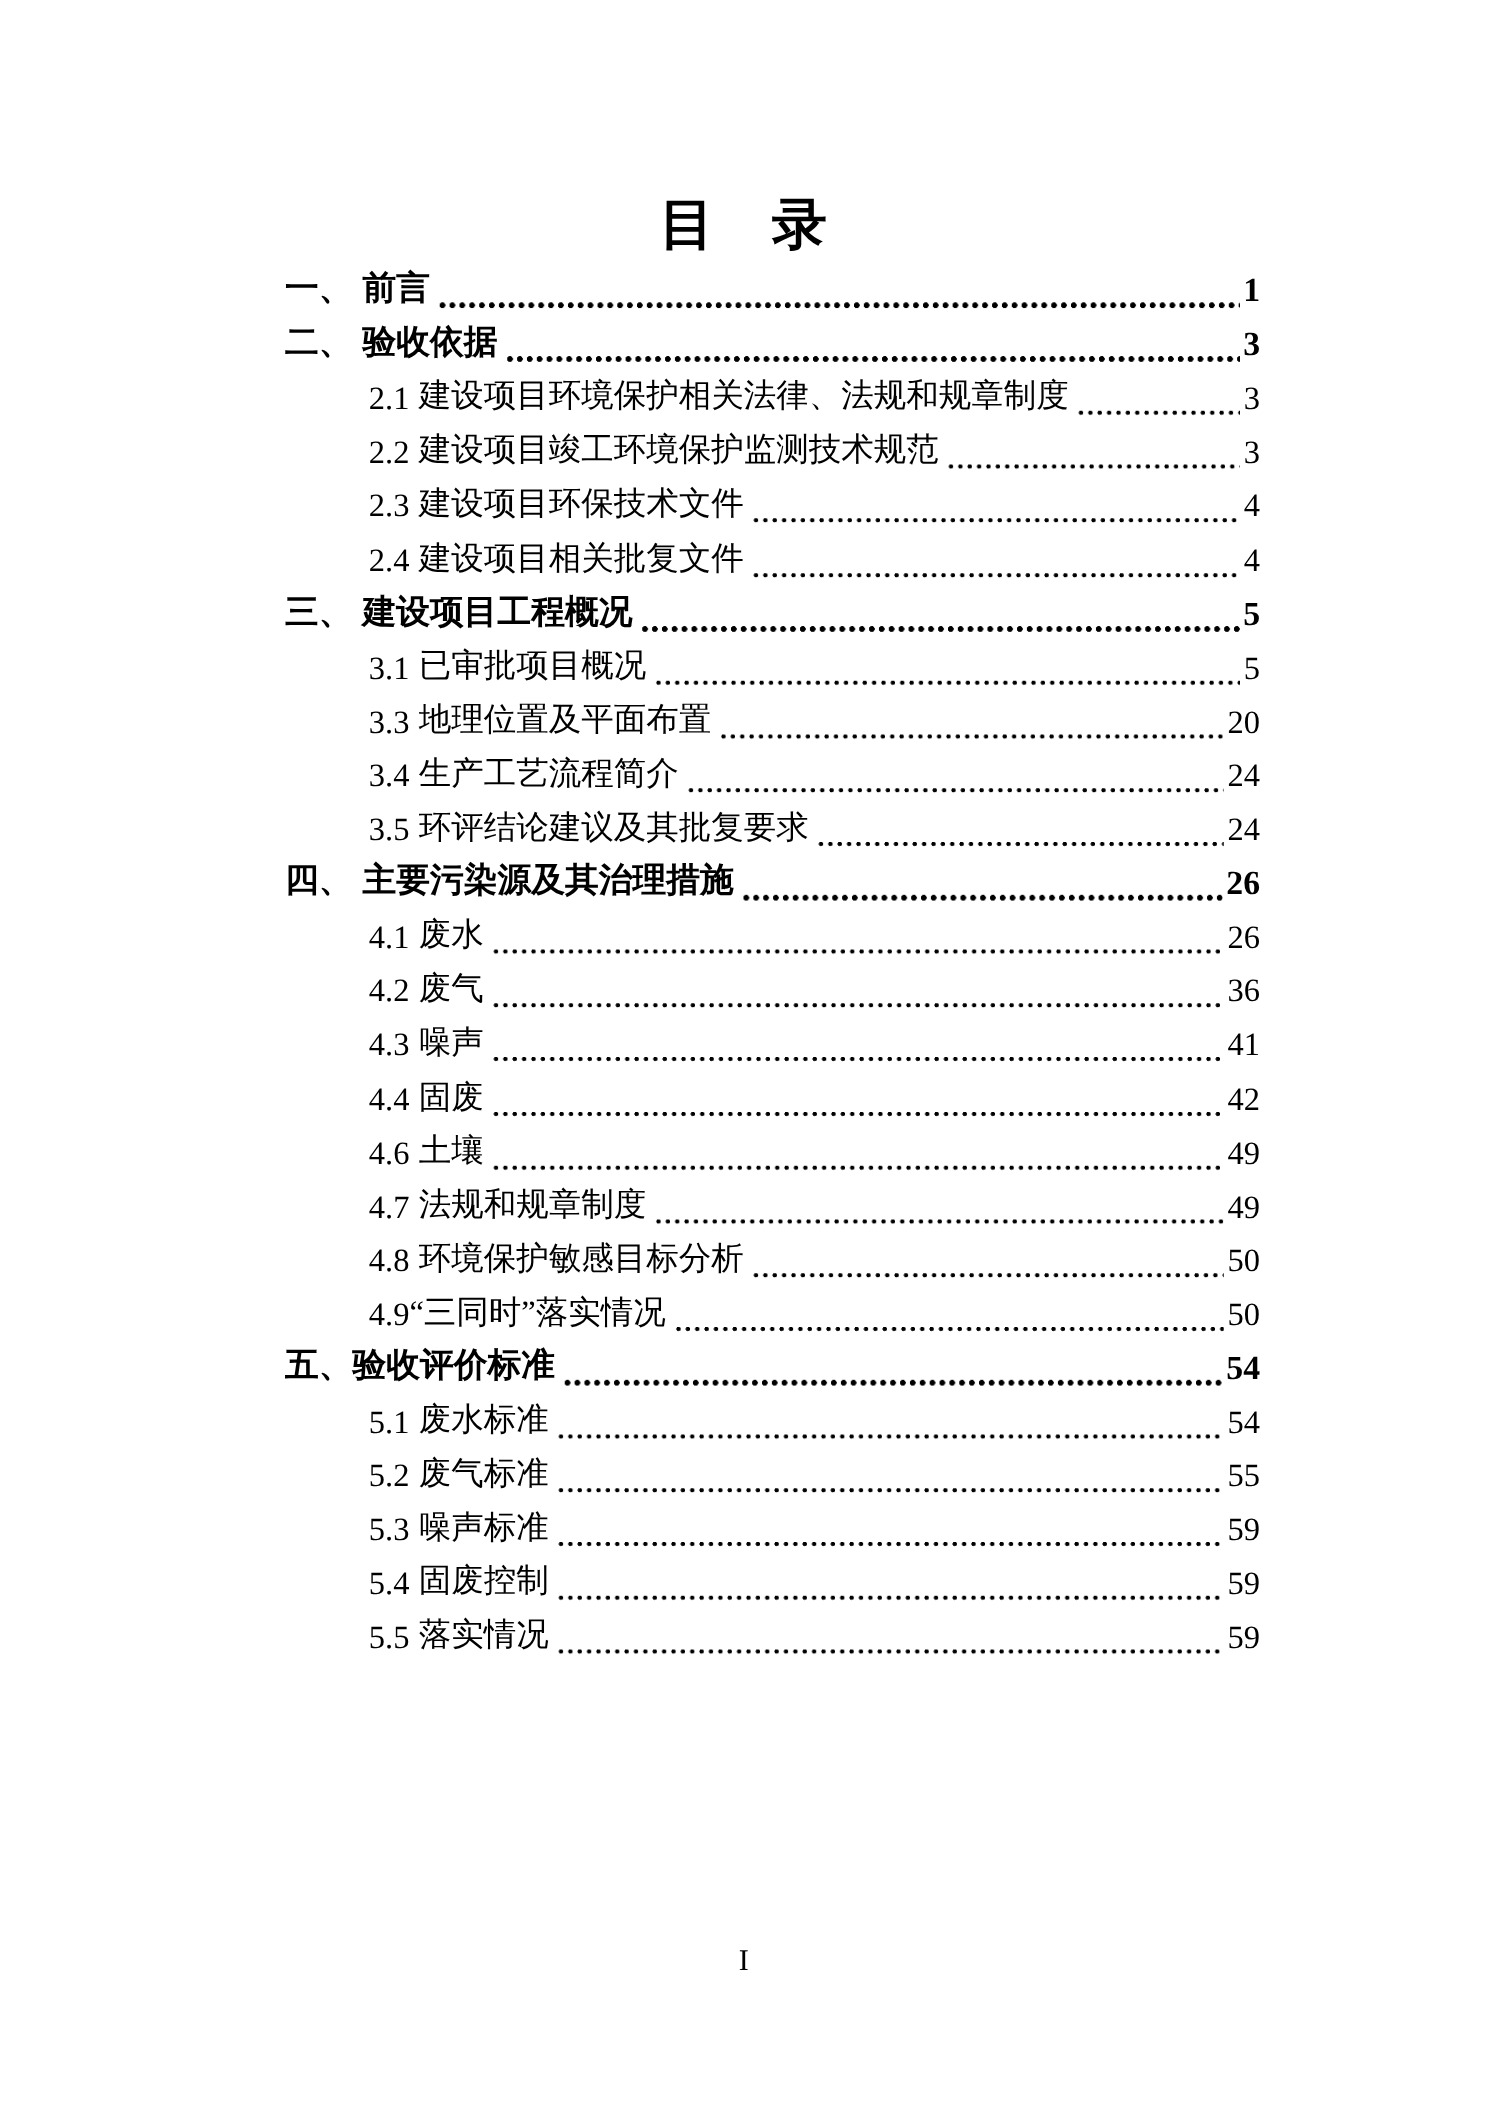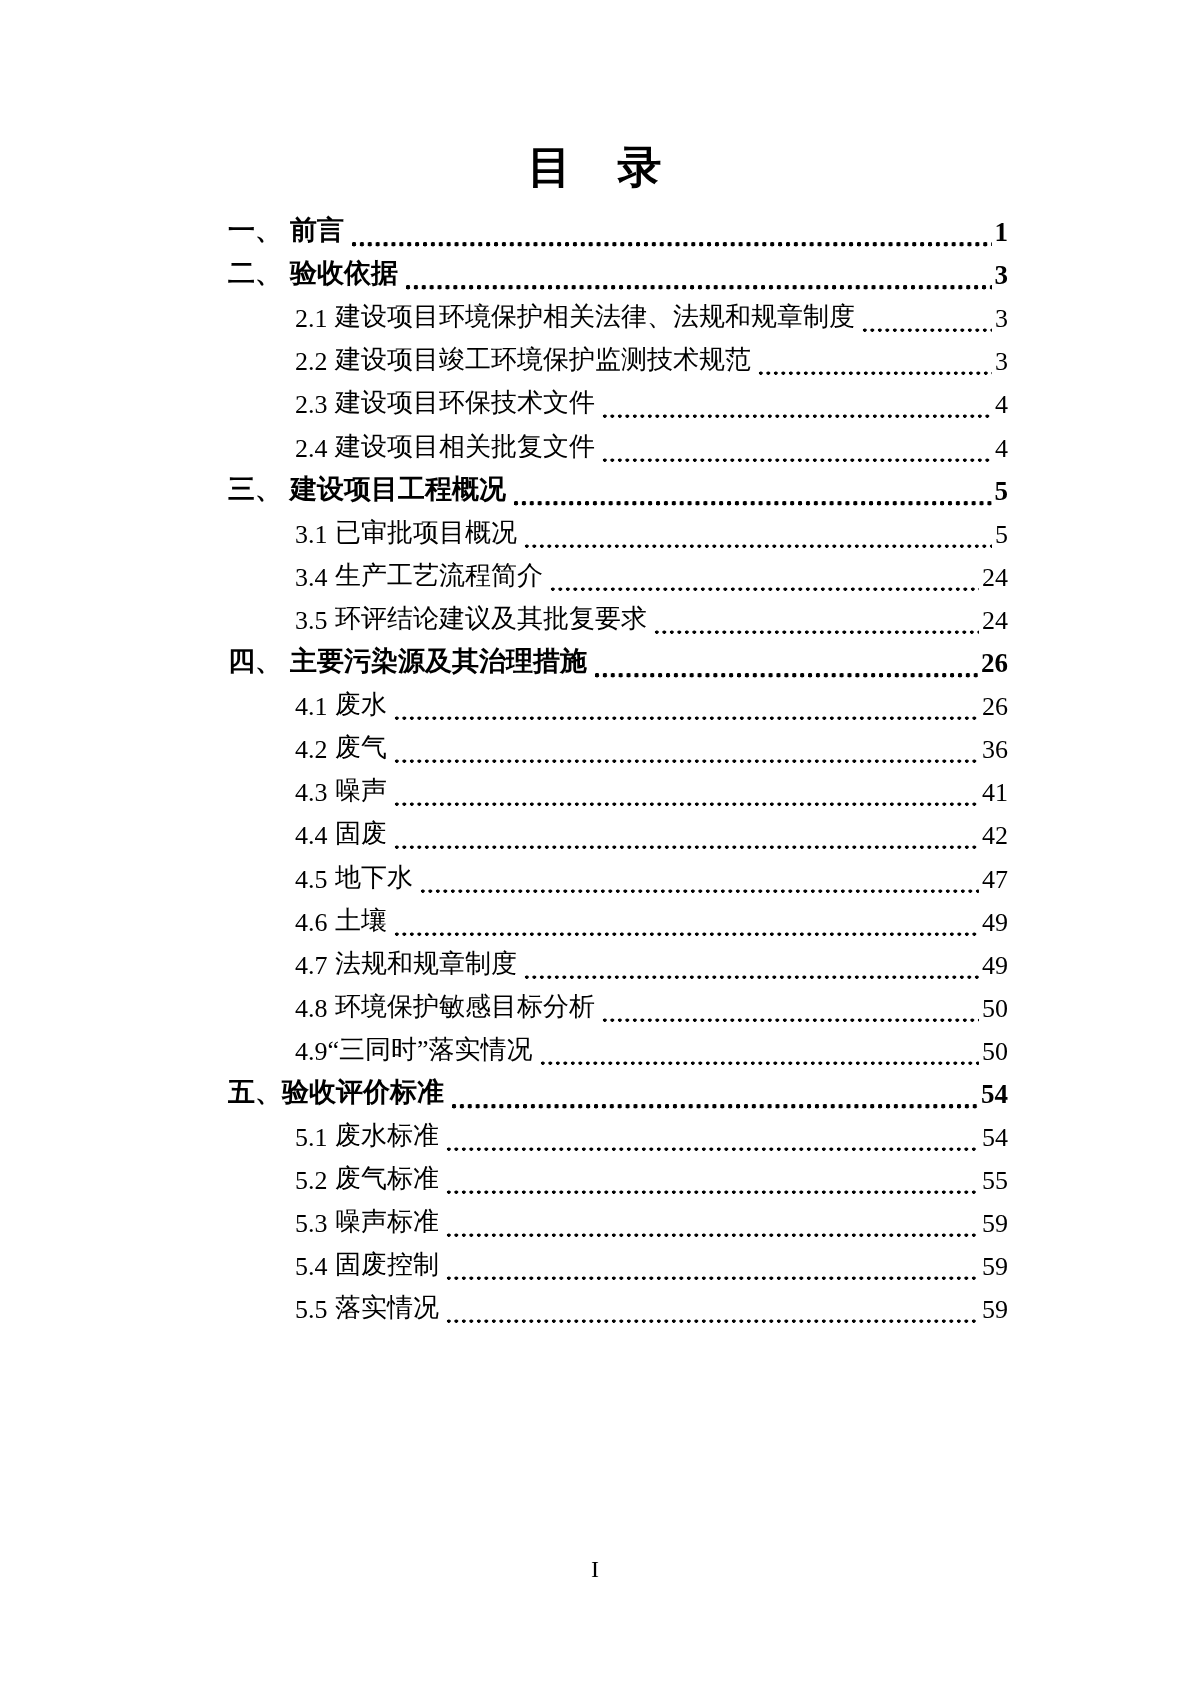--- a/index.html
+++ b/index.html
@@ -14,21 +14,21 @@
     background: #ffffff;
     color: #000000;
     font-family: "Liberation Serif", "DejaVu Serif", serif;
     overflow: hidden;
   }
   .doc-title {
     position: absolute;
     top: 138px;
     left: 0;
     right: 0;
-    margin: 0;
+    margin: 12px;
     text-align: center;
     font-size: 44px;
     font-weight: 700;
     letter-spacing: 1px;
   }
   .toc {
     position: absolute;
     top: 212px;
     left: 228px;
     right: 182px;
@@ -130,20 +130,26 @@
     <span class="leader"></span>
     <span class="pagenum">5</span>
   </div>
       <div class="toc-row l2">
     <span class="num">3.1</span>
     <span class="label">已审批项目概况</span>
     <span class="leader"></span>
     <span class="pagenum">5</span>
   </div>
       <div class="toc-row l2">
+    <span class="num">3.3</span>
+    <span class="label">地理位置及平面布置</span>
+    <span class="leader"></span>
+    <span class="pagenum">20</span>
+  </div>
+      <div class="toc-row l2">
     <span class="num">3.4</span>
     <span class="label">生产工艺流程简介</span>
     <span class="leader"></span>
     <span class="pagenum">24</span>
   </div>
       <div class="toc-row l2">
     <span class="num">3.5</span>
     <span class="label">环评结论建议及其批复要求</span>
     <span class="leader"></span>
     <span class="pagenum">24</span>
@@ -170,26 +176,20 @@
     <span class="num">4.3</span>
     <span class="label">噪声</span>
     <span class="leader"></span>
     <span class="pagenum">41</span>
   </div>
       <div class="toc-row l2">
     <span class="num">4.4</span>
     <span class="label">固废</span>
     <span class="leader"></span>
     <span class="pagenum">42</span>
-  </div>
-      <div class="toc-row l2">
-    <span class="num">4.5</span>
-    <span class="label">地下水</span>
-    <span class="leader"></span>
-    <span class="pagenum">47</span>
   </div>
       <div class="toc-row l2">
     <span class="num">4.6</span>
     <span class="label">土壤</span>
     <span class="leader"></span>
     <span class="pagenum">49</span>
   </div>
       <div class="toc-row l2">
     <span class="num">4.7</span>
     <span class="label">法规和规章制度</span>

